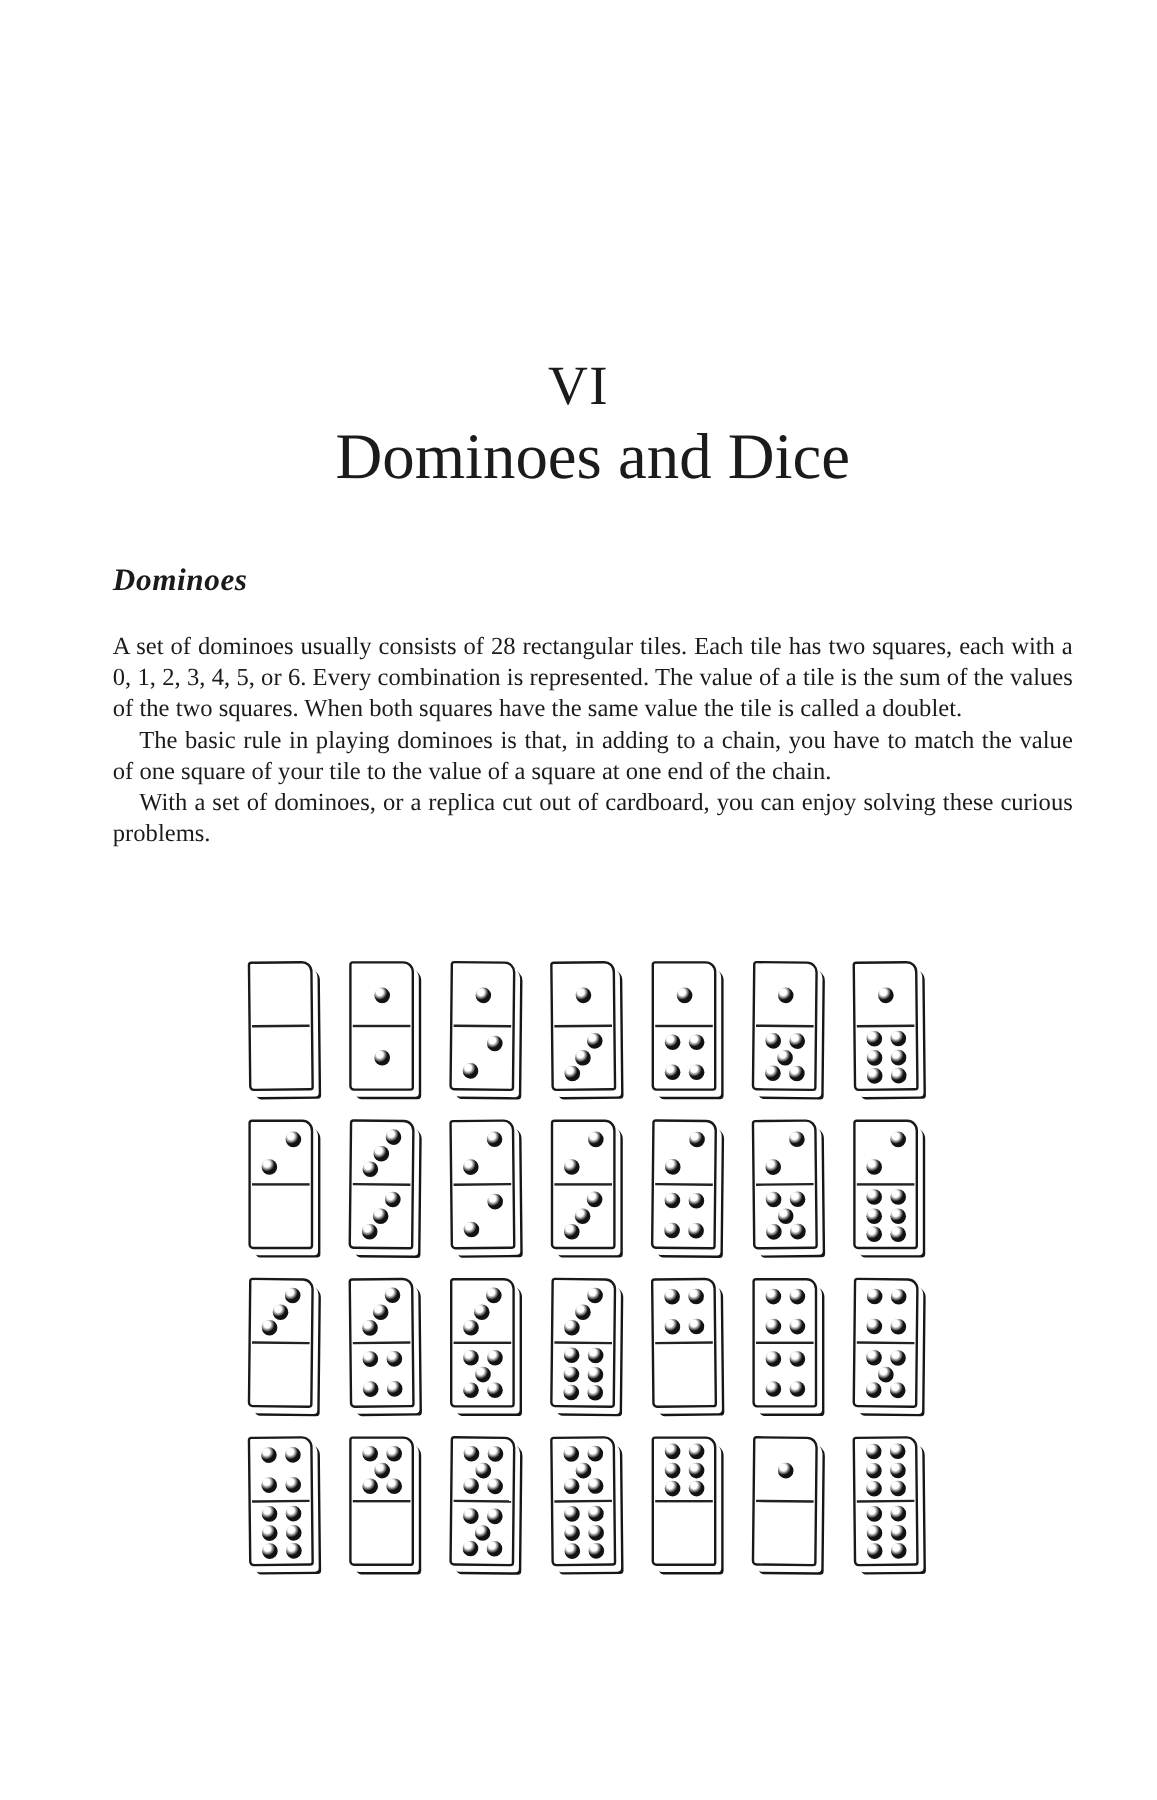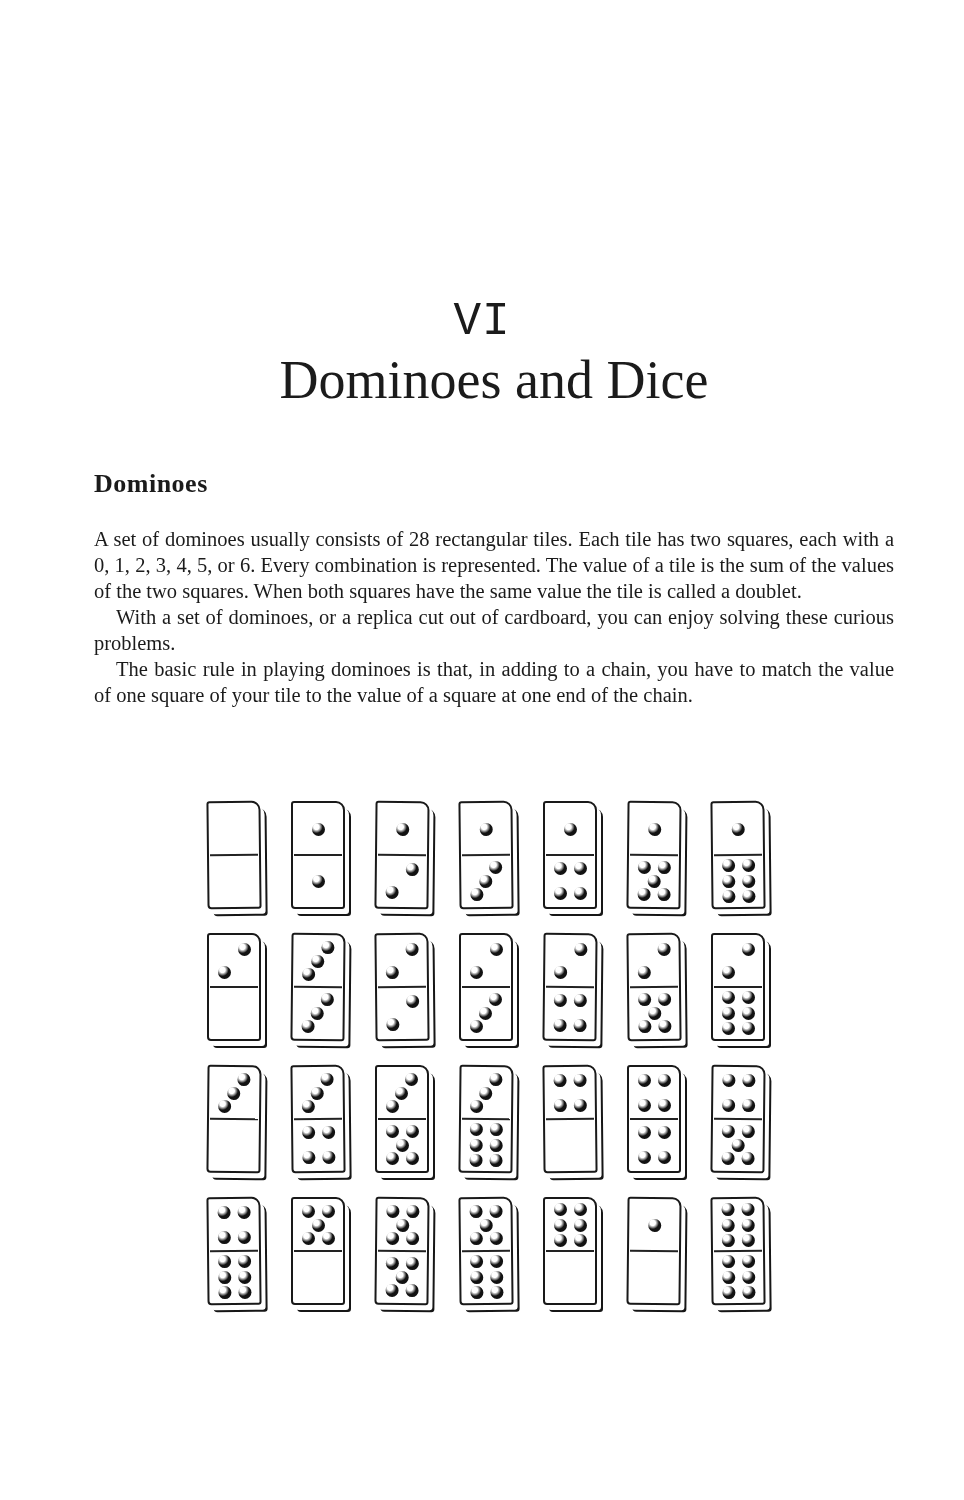--- a/index.html
+++ b/index.html
@@ -8,30 +8,29 @@
     width:964px;height:1500px;
     background:#ffffff;
     color:#1b1b1b;
     font-family:"Liberation Serif","DejaVu Serif",serif;
     overflow:hidden;
   }
   .chapter-number{
     position:absolute;top:299px;left:0;width:100%;
     text-align:center;font-size:46px;line-height:1;
     letter-spacing:1px;
-    font-family:Liberation Mono, monospace;
   }
   .chapter-title{
     position:absolute;top:351px;left:12px;width:100%;
     text-align:center;font-size:54px;line-height:1.1;
     font-weight:normal;margin:0;
   }
   .section-heading{
     position:absolute;top:469px;left:94px;
-    font-size:26px;font-weight:bold;
+    font-size:26px;font-style:italic;font-weight:bold;
     margin:0;letter-spacing:.5px;
   }
   .body-text{
     position:absolute;top:526px;left:94px;width:800px;
     font-size:20.5px;line-height:26px;text-align:justify;
   }
   .body-text p{margin:0;}
   .body-text p.indent{text-indent:22px;}
 
   .domino-grid{
@@ -73,22 +72,22 @@
 <div class="page">
 
   <div class="chapter-number">VI</div>
 
   <h1 class="chapter-title">Dominoes and Dice</h1>
 
   <h2 class="section-heading">Dominoes</h2>
 
   <div class="body-text">
     <p>A set of dominoes usually consists of 28 rectangular tiles. Each tile has two squares, each with a 0, 1, 2, 3, 4, 5, or 6. Every combination is represented. The value of a tile is the sum of the values of the two squares. When both squares have the same value the tile is called a doublet.</p>
+    <p class="indent">The basic rule in playing dominoes is that, in adding to a chain, you have to match the value of one square of your tile to the value of a square at one end of the chain.</p>
     <p class="indent">With a set of dominoes, or a replica cut out of cardboard, you can enjoy solving these curious problems.</p>
-    <p class="indent">The basic rule in playing dominoes is that, in adding to a chain, you have to match the value of one square of your tile to the value of a square at one end of the chain.</p>
   </div>
 
   <div class="domino-grid">
       <div class="tile">
         <div class="half top"></div>
         <div class="half bottom"></div>
         <div class="divider"></div>
       </div>
       <div class="tile">
         <div class="half top">

